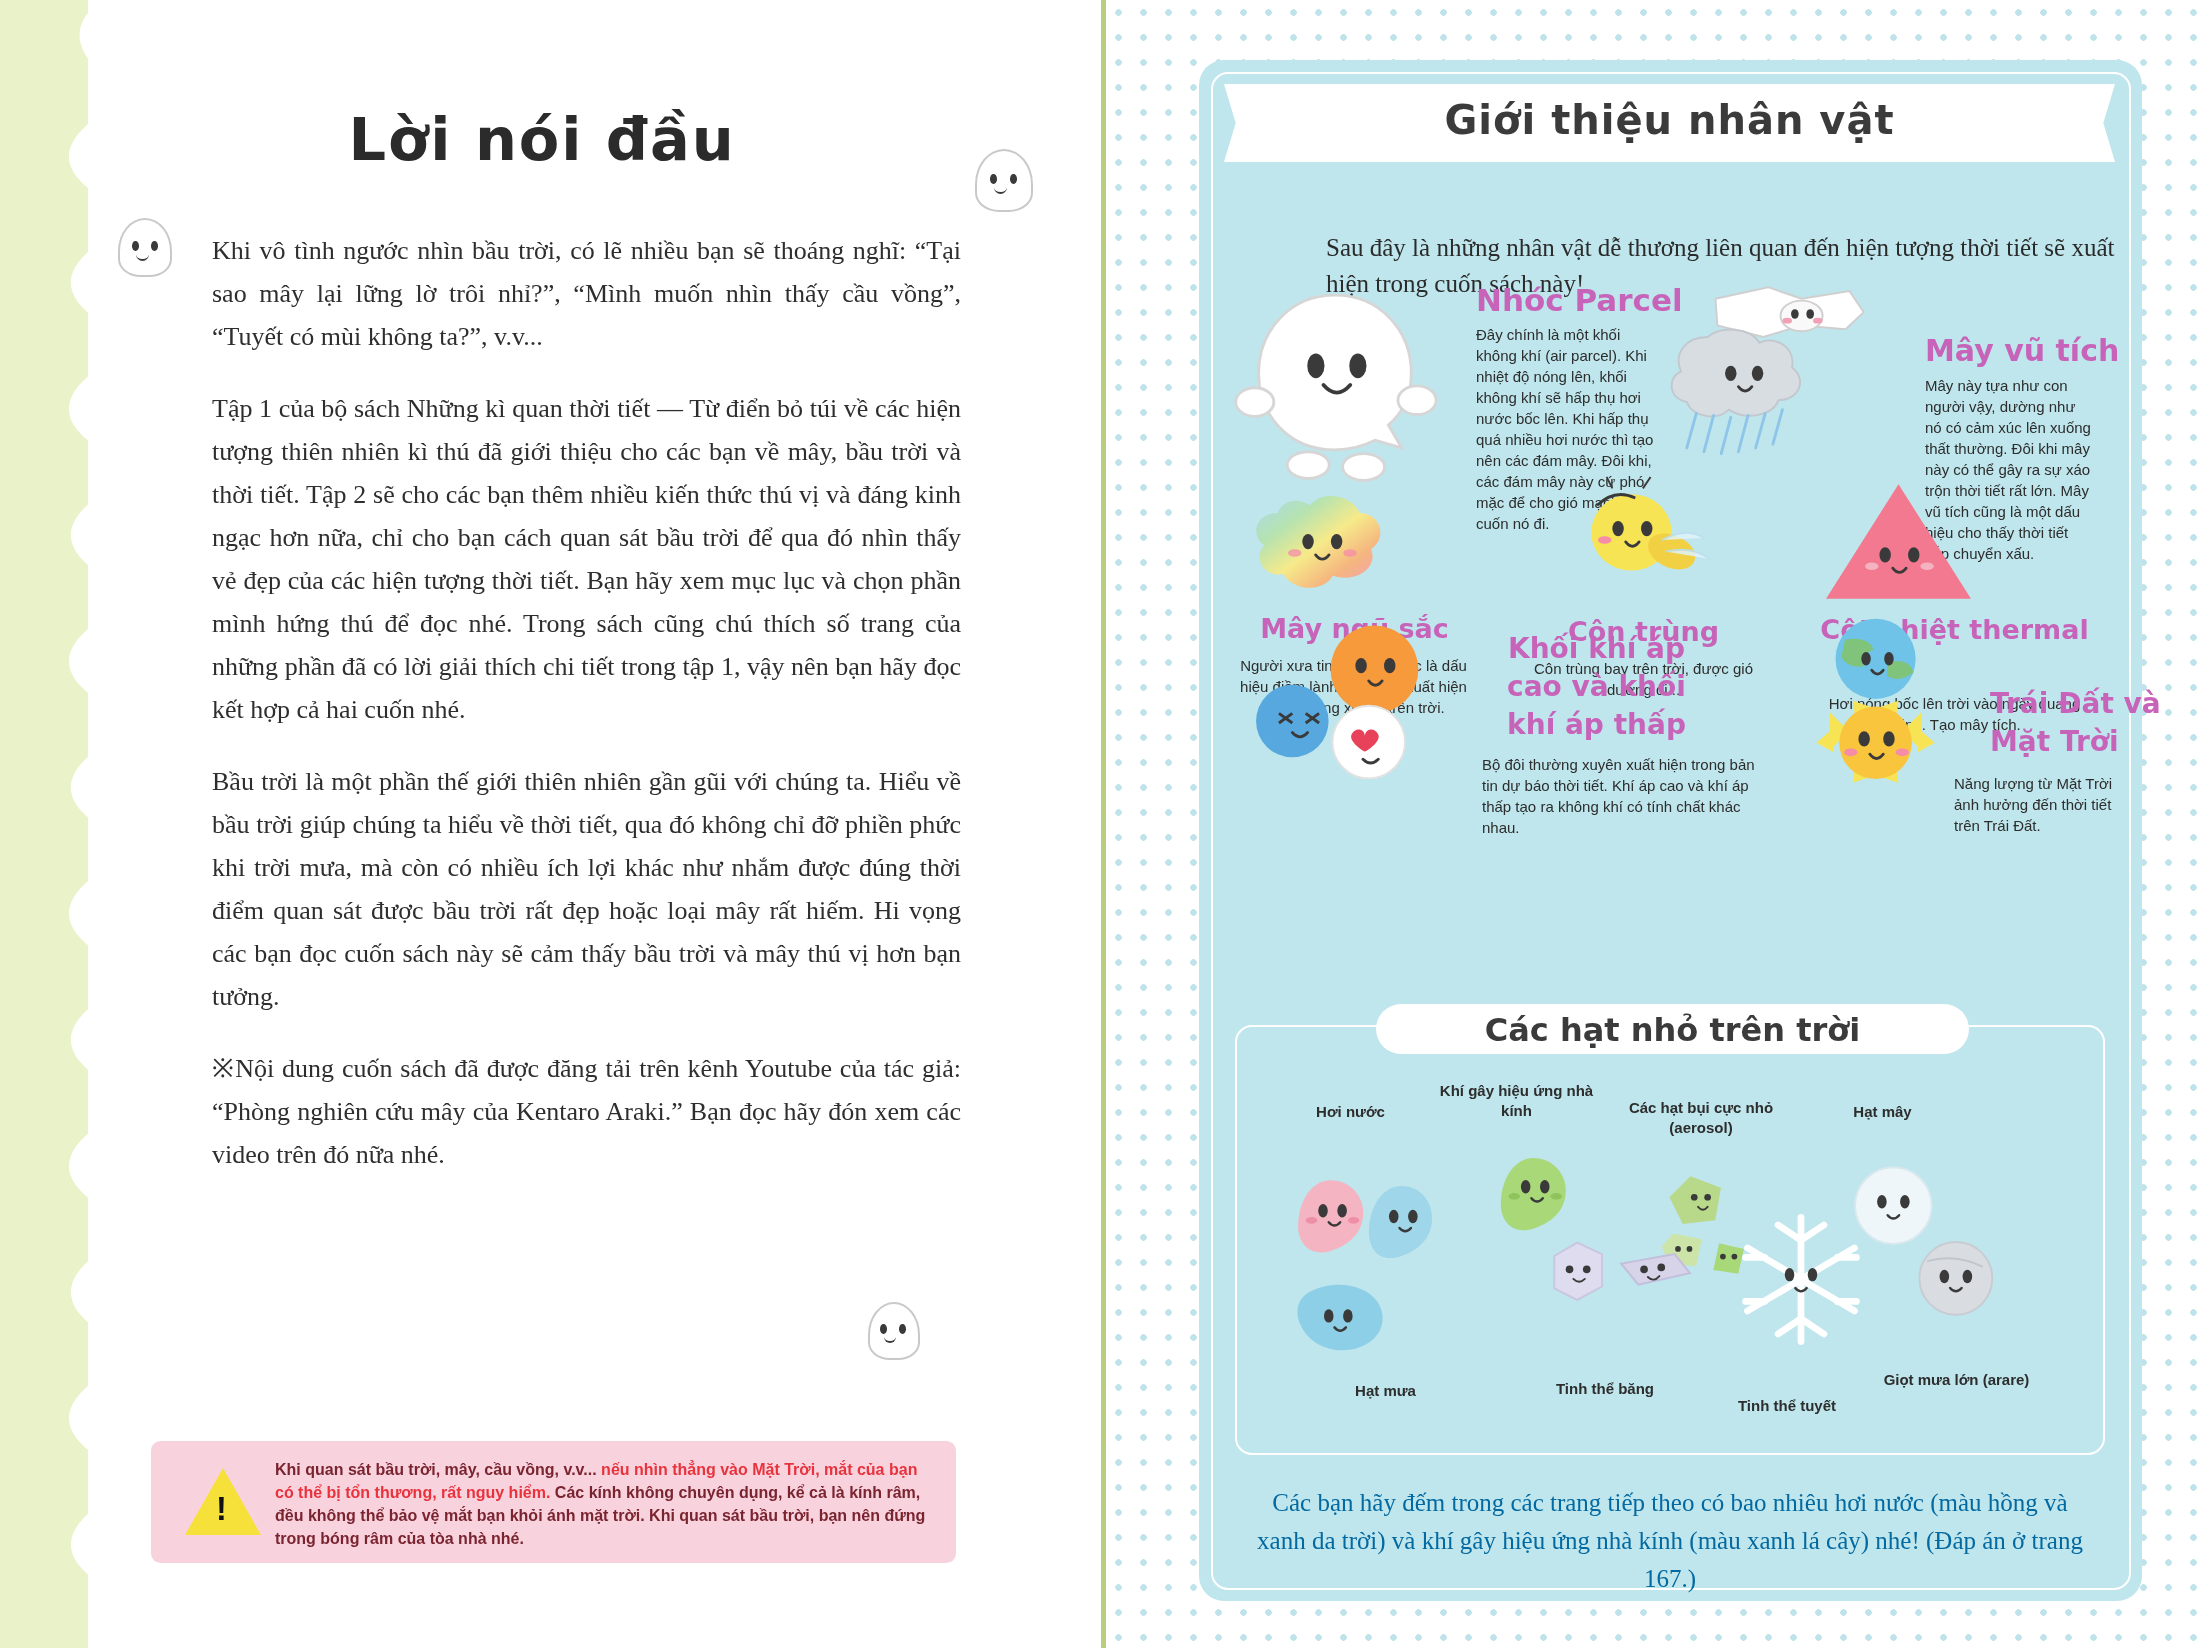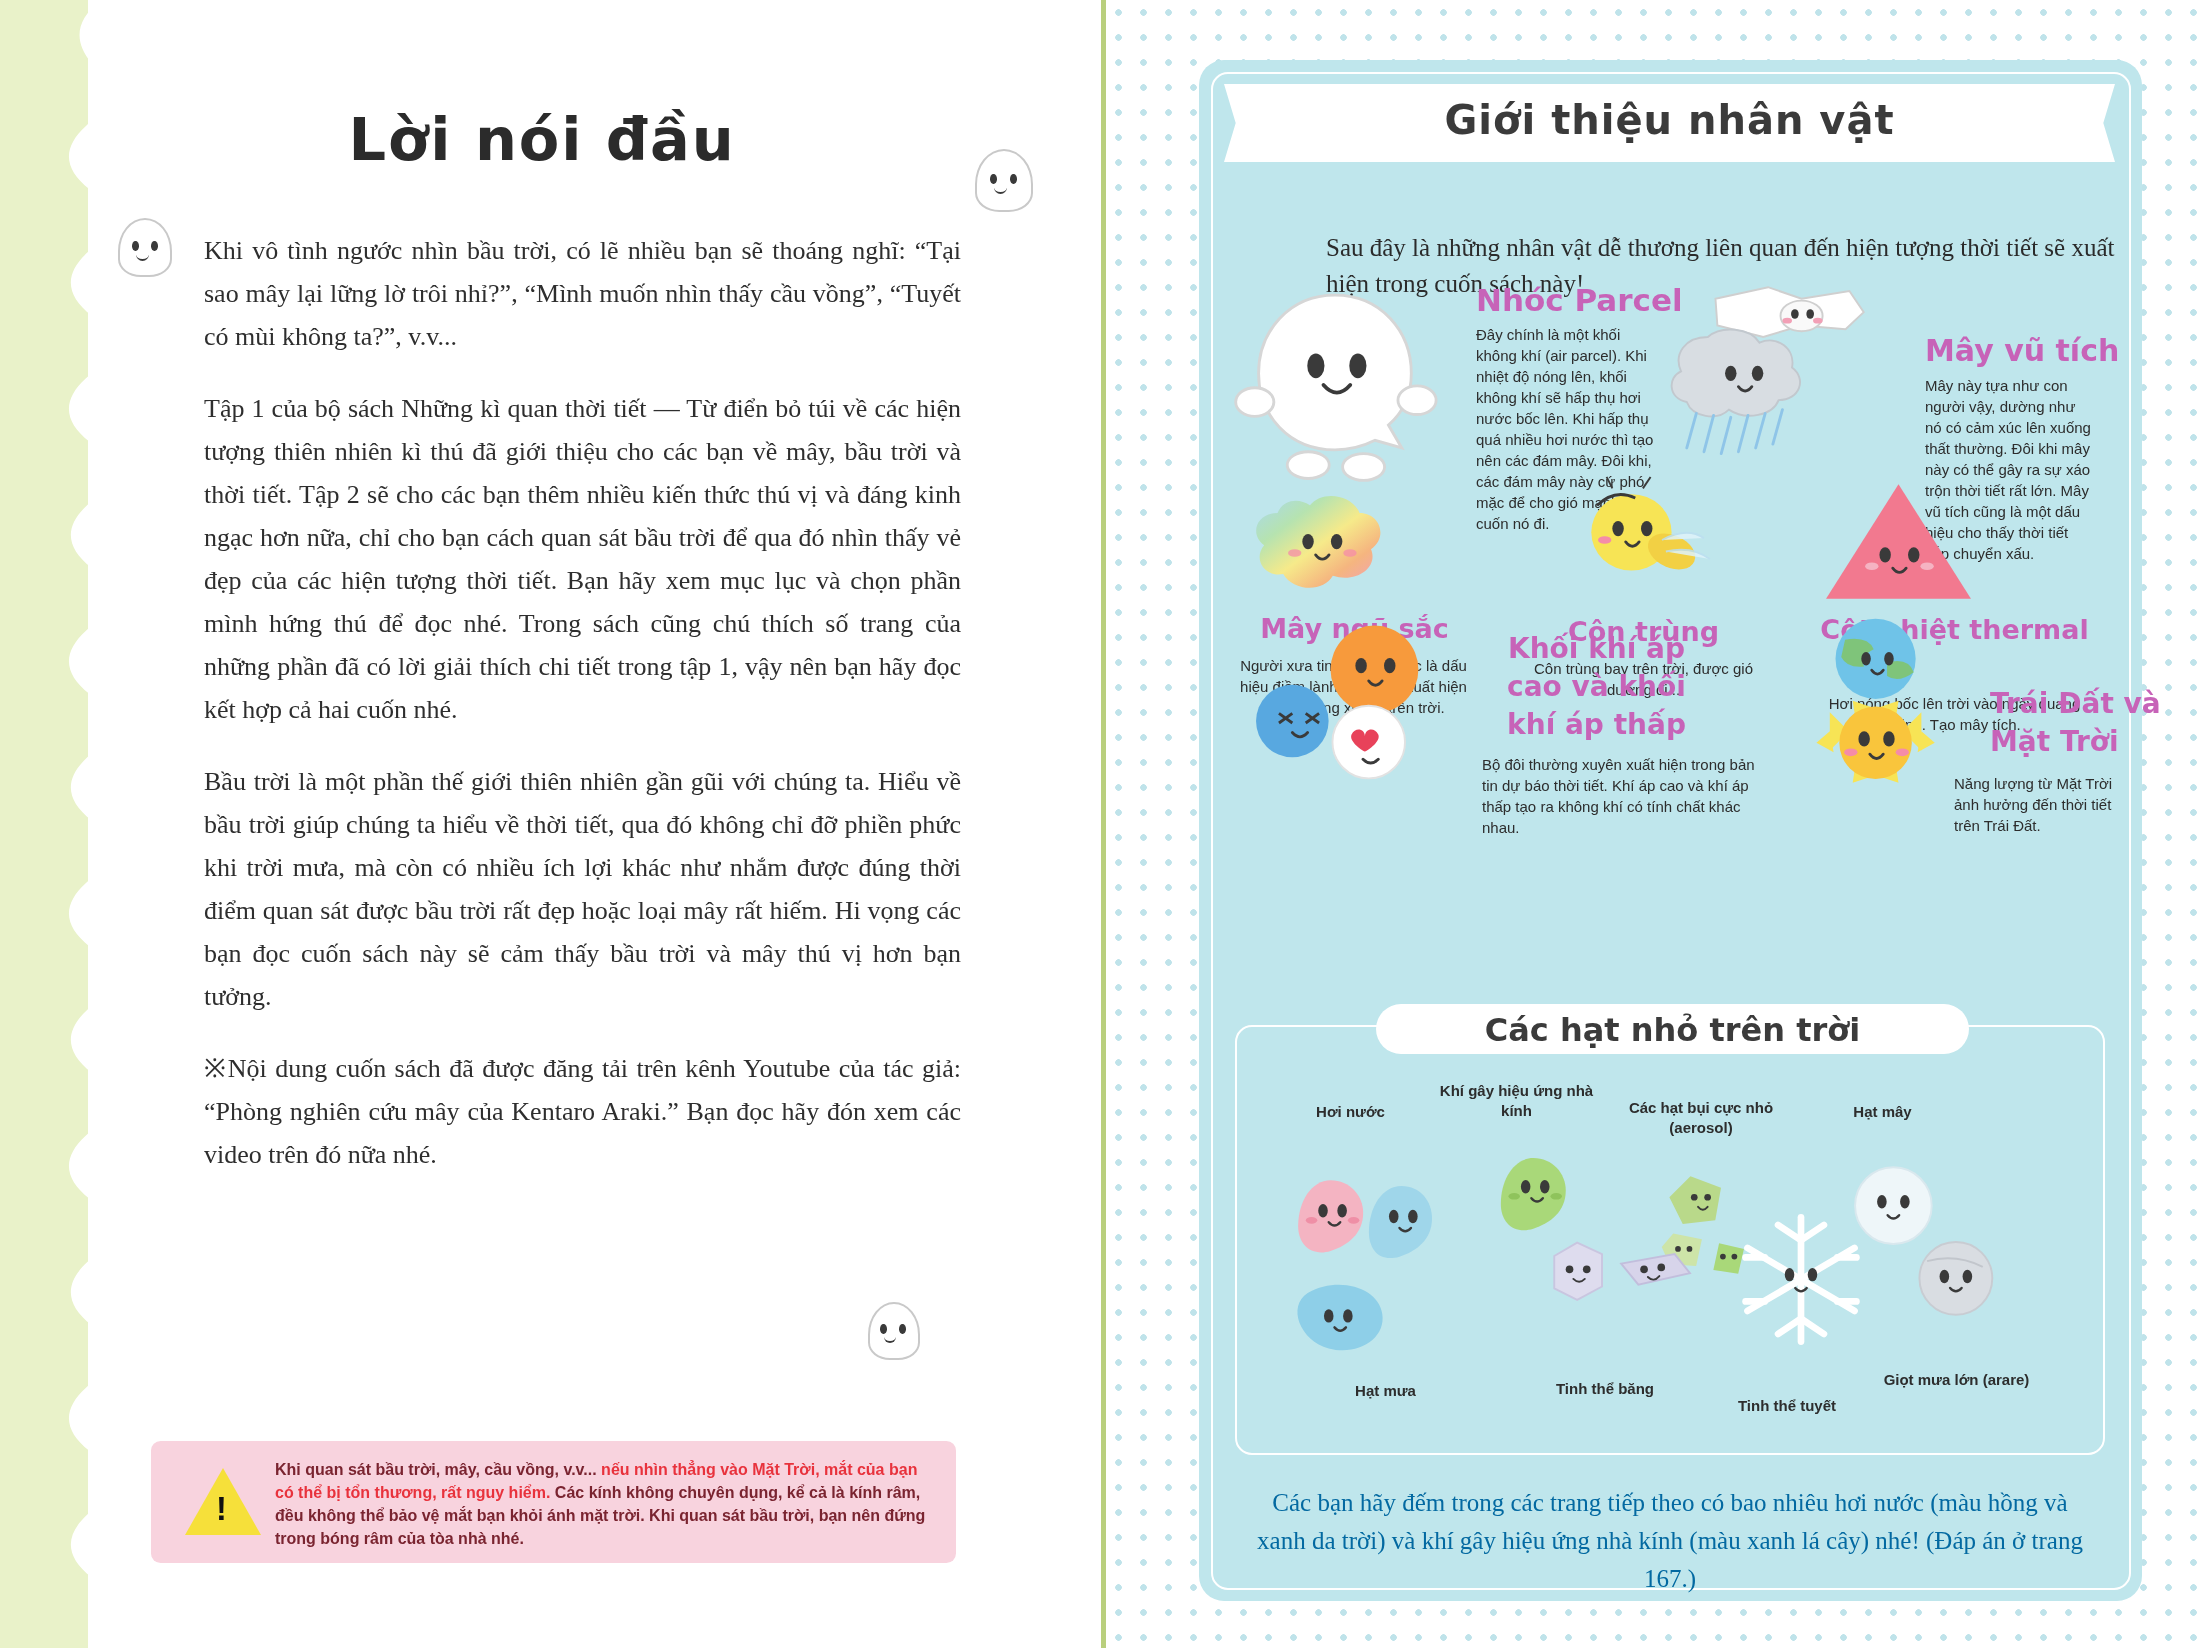--- a/index.html
+++ b/index.html
@@ -56,21 +56,21 @@
   .preface-body {
     position: absolute;
     left: 196px; top: 229px;
     width: 765px;
     font-family: "Liberation Serif", serif;
     font-size: 26px;
     line-height: 43px;
     color: #2e2e2e;
     text-align: justify;
   }
-  .preface-body p { margin: 0 0 29px 8px; }
+  .preface-body p { margin: 0 0 29px 16px; }
   .note-block { margin-top: 57px; }
 
   
   .ghost {
     position: absolute;
     background: #ffffff;
     border: 2.9px solid #c9c9c9;
   }
   .ghost-body {
     border-radius: 50% 50% 42% 42% / 56% 56% 30% 30%;

